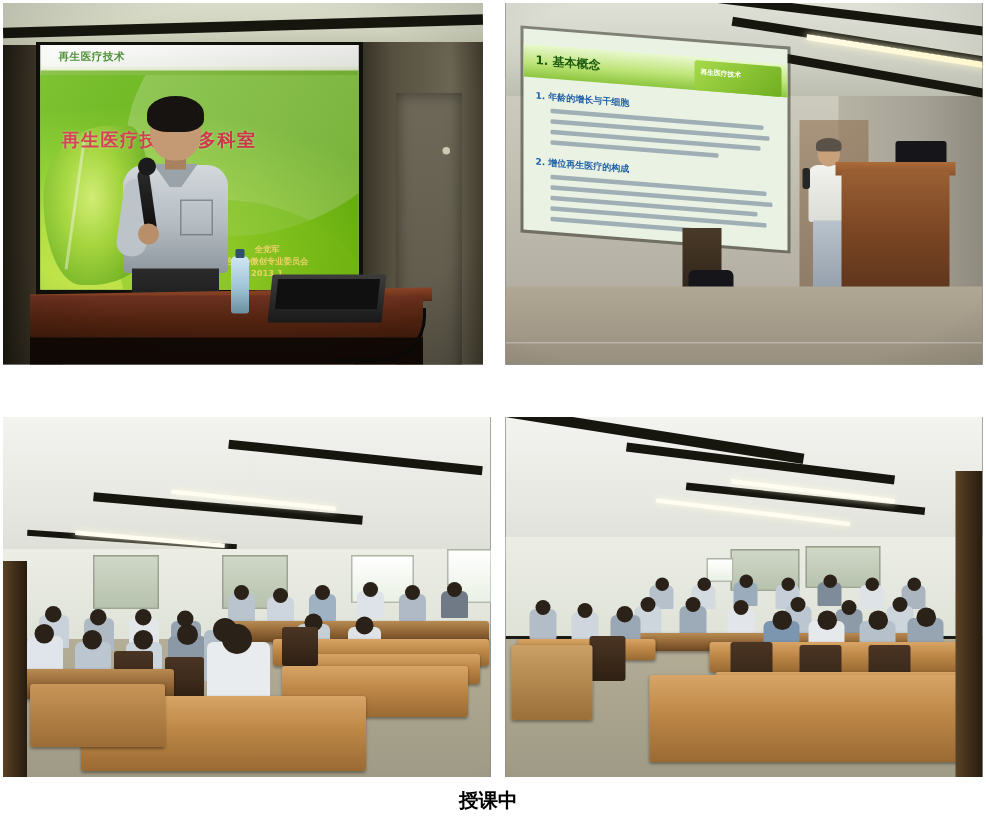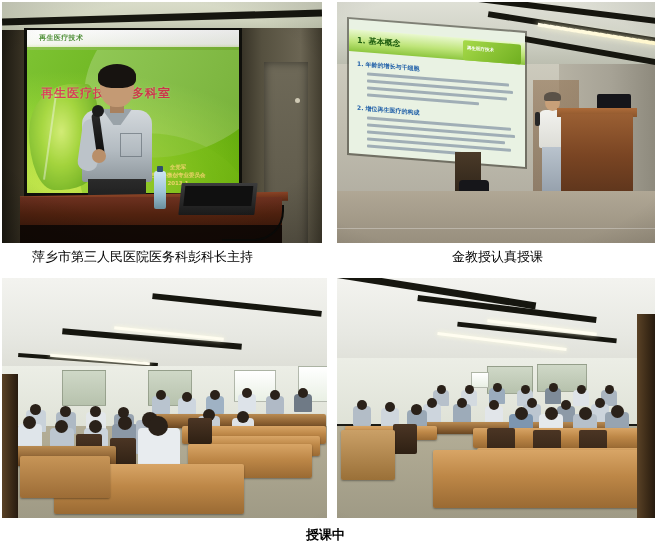--- a/index.html
+++ b/index.html
@@ -501,21 +501,20 @@
         <div class="p1-bottle-cap"></div>
       </div>
       <div class="p1-laptop">
         <div class="p1-laptop-screen"></div>
       </div>
       <div class="p1-cable"></div>
       <div class="p1-vignette"></div>
     </div>
   </div>
 
-  <div class="caption" id="caption-1">萍乡市第三人民医院医务科彭科长主持</div>
 
   <div class="photo" id="photo-2">
     <div class="scene">
       <div class="p2-wall"></div>
       <div class="p2-wall-right"></div>
       <div class="p2-ceiling"></div>
       <div class="hall-beam p2-beam-a"></div>
       <div class="hall-beam p2-beam-b"></div>
       <div class="hall-beam p2-beam-c"></div>
       <div class="p2-light-strip"></div>
@@ -558,21 +557,20 @@
       <div class="p2-podium-top"></div>
       <div class="p2-podium"></div>
 
       <div class="p2-floor">
         <div class="p2-floor-line"></div>
       </div>
       <div class="p2-vignette"></div>
     </div>
   </div>
 
-  <div class="caption" id="caption-2">金教授认真授课</div>
 
   <div class="photo" id="photo-3">
     <div class="scene">
       <div class="hall-ceiling"></div>
       <div class="hall-beam" style="left:150px;top:24px;width:170px;transform:rotate(6deg);"></div>
       <div class="hall-beam" style="left:60px;top:58px;width:180px;transform:rotate(5deg);"></div>
       <div class="hall-beam" style="left:16px;top:80px;width:140px;transform:rotate(4deg);height:4px;"></div>
       <div class="hall-lamp" style="left:112px;top:54px;width:110px;transform:rotate(6deg);"></div>
       <div class="hall-lamp" style="left:48px;top:80px;width:100px;transform:rotate(5deg);"></div>
 

